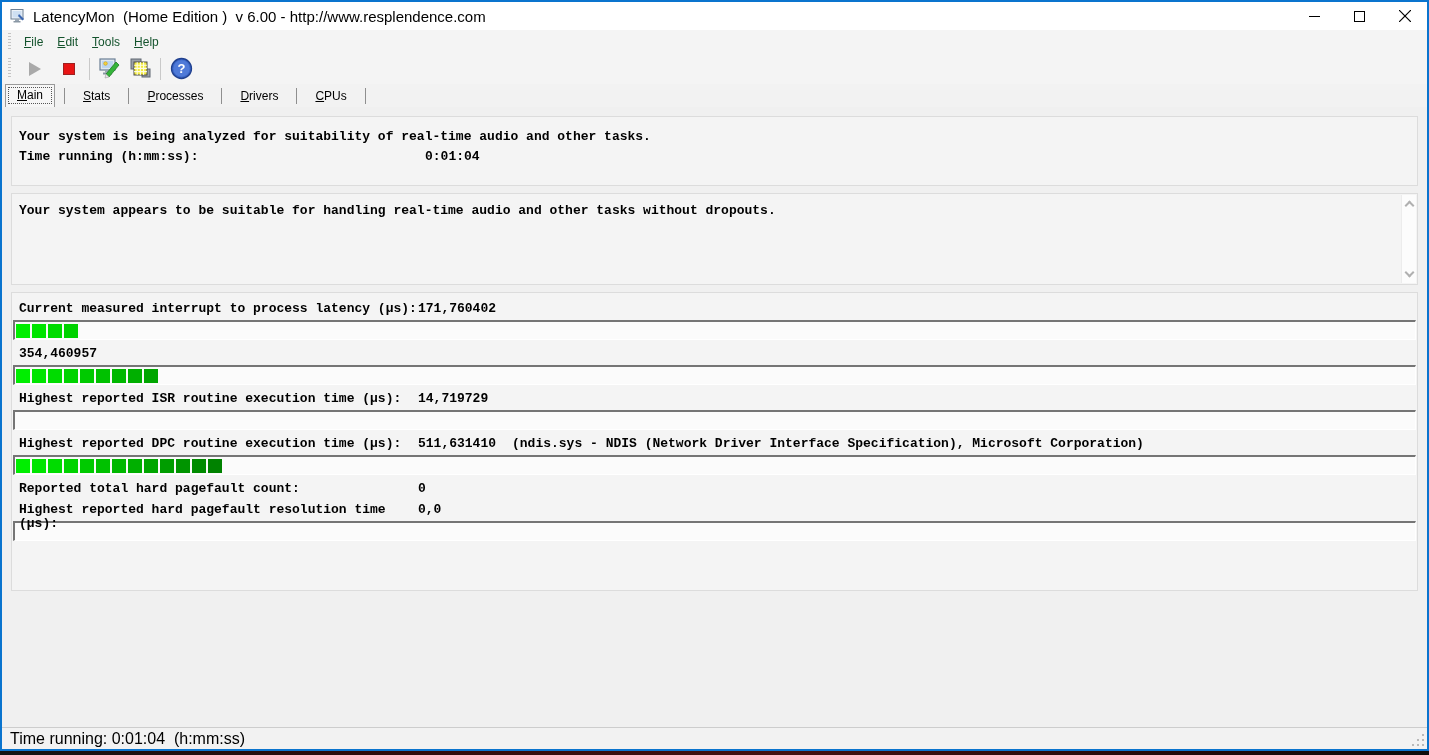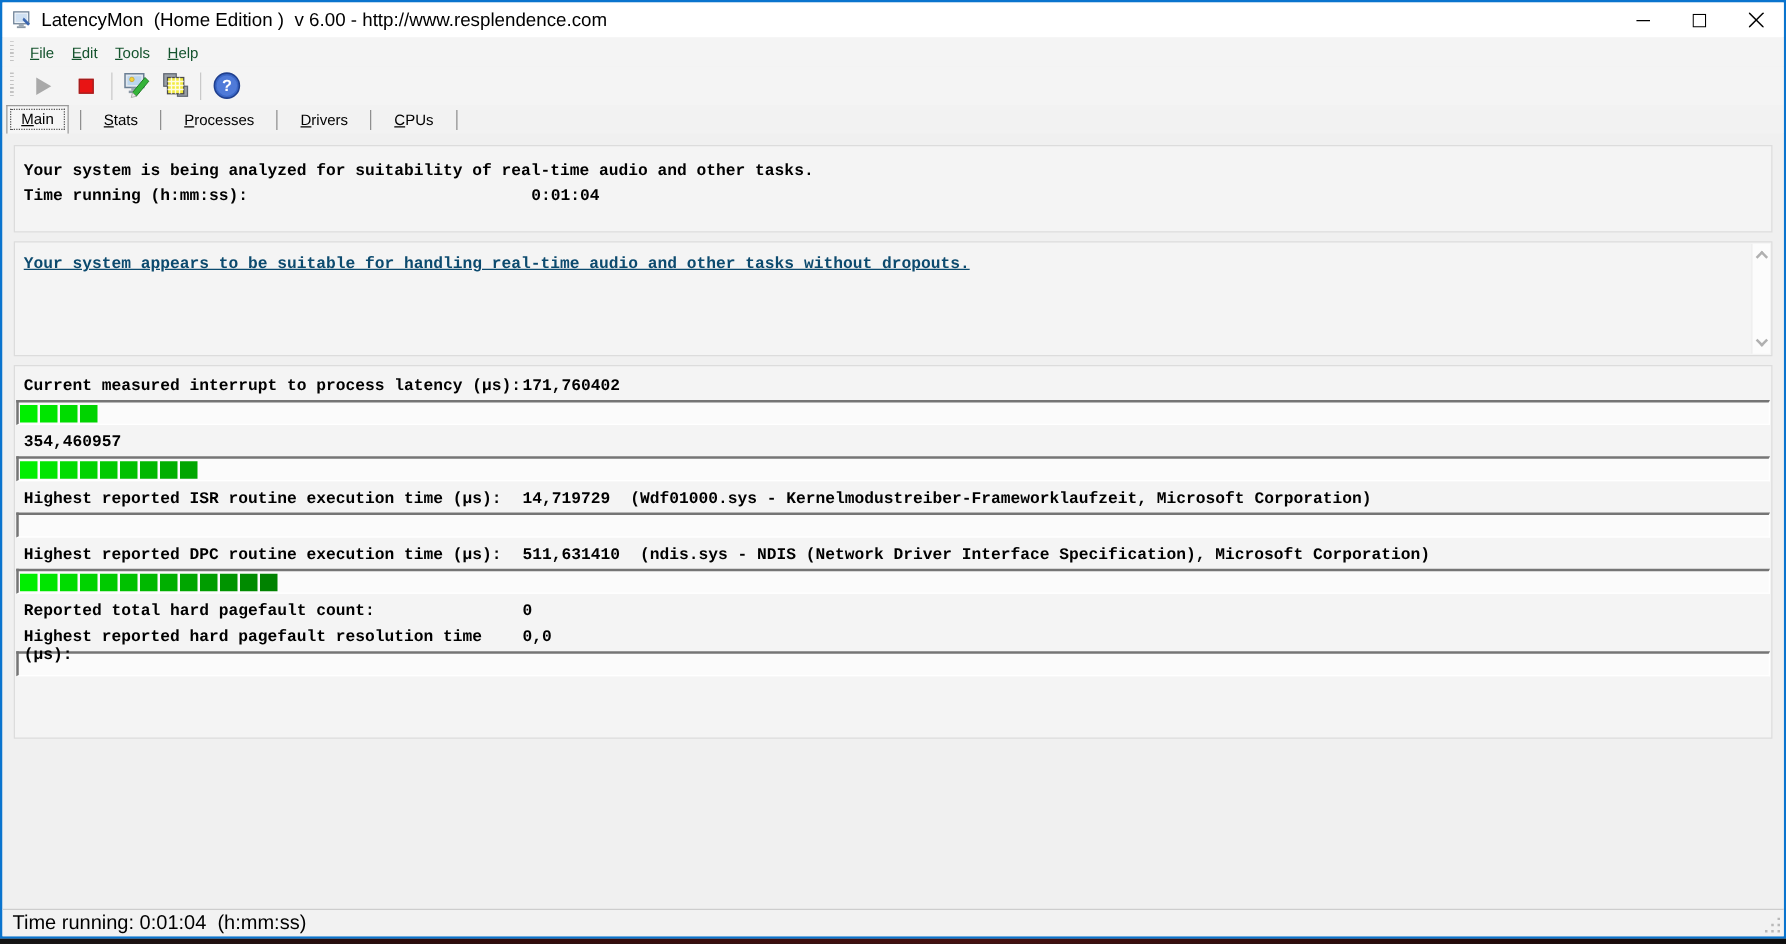--- a/index.html
+++ b/index.html
@@ -178,21 +178,21 @@
       <div class="info-line">
         <span>Your system is being analyzed for suitability of real-time audio and other tasks.</span>
       </div>
       <div class="info-line">
         <span class="info-label">Time running (h:mm:ss):</span>
         <span>0:01:04</span>
       </div>
     </div>
 
     <div class="box box2 mono">
-      <div class="verdict-line" id="verdict-text" style="color: #0c4a6e; text-decoration: underline;">Your system appears to be suitable for handling real-time audio and other tasks without dropouts.</div>
+      <div class="verdict-line" id="verdict-text" style="color: #000000;">Your system appears to be suitable for handling real-time audio and other tasks without dropouts.</div>
       <div class="msg-scrollbar">
         <span class="chev up"></span>
         <span class="chev down"></span>
       </div>
     </div>
 
     <div class="box box3 mono">
       <div id="stats-rows">
           <div>
             <div class="stat-line">
@@ -219,21 +219,20 @@
               <span class="seg" style="background: rgb(0, 193, 0);"></span>
               <span class="seg" style="background: rgb(0, 184, 0);"></span>
               <span class="seg" style="background: rgb(0, 175, 0);"></span>
               <span class="seg" style="background: rgb(0, 166, 0);"></span>
             </div>
           </div>
           <div>
             <div class="stat-line">
               <span class="stat-label">Highest reported ISR routine execution time (µs):</span>
               <span>14,719729</span>
-              <span class="stat-extra">(Wdf01000.sys - Kernelmodustreiber-Frameworklaufzeit, Microsoft Corporation)</span>
             </div>
             <div class="seg-bar"></div>
           </div>
           <div>
             <div class="stat-line">
               <span class="stat-label">Highest reported DPC routine execution time (µs):</span>
               <span>511,631410</span>
               <span class="stat-extra">(ndis.sys - NDIS (Network Driver Interface Specification), Microsoft Corporation)</span>
             </div>
             <div class="seg-bar">

